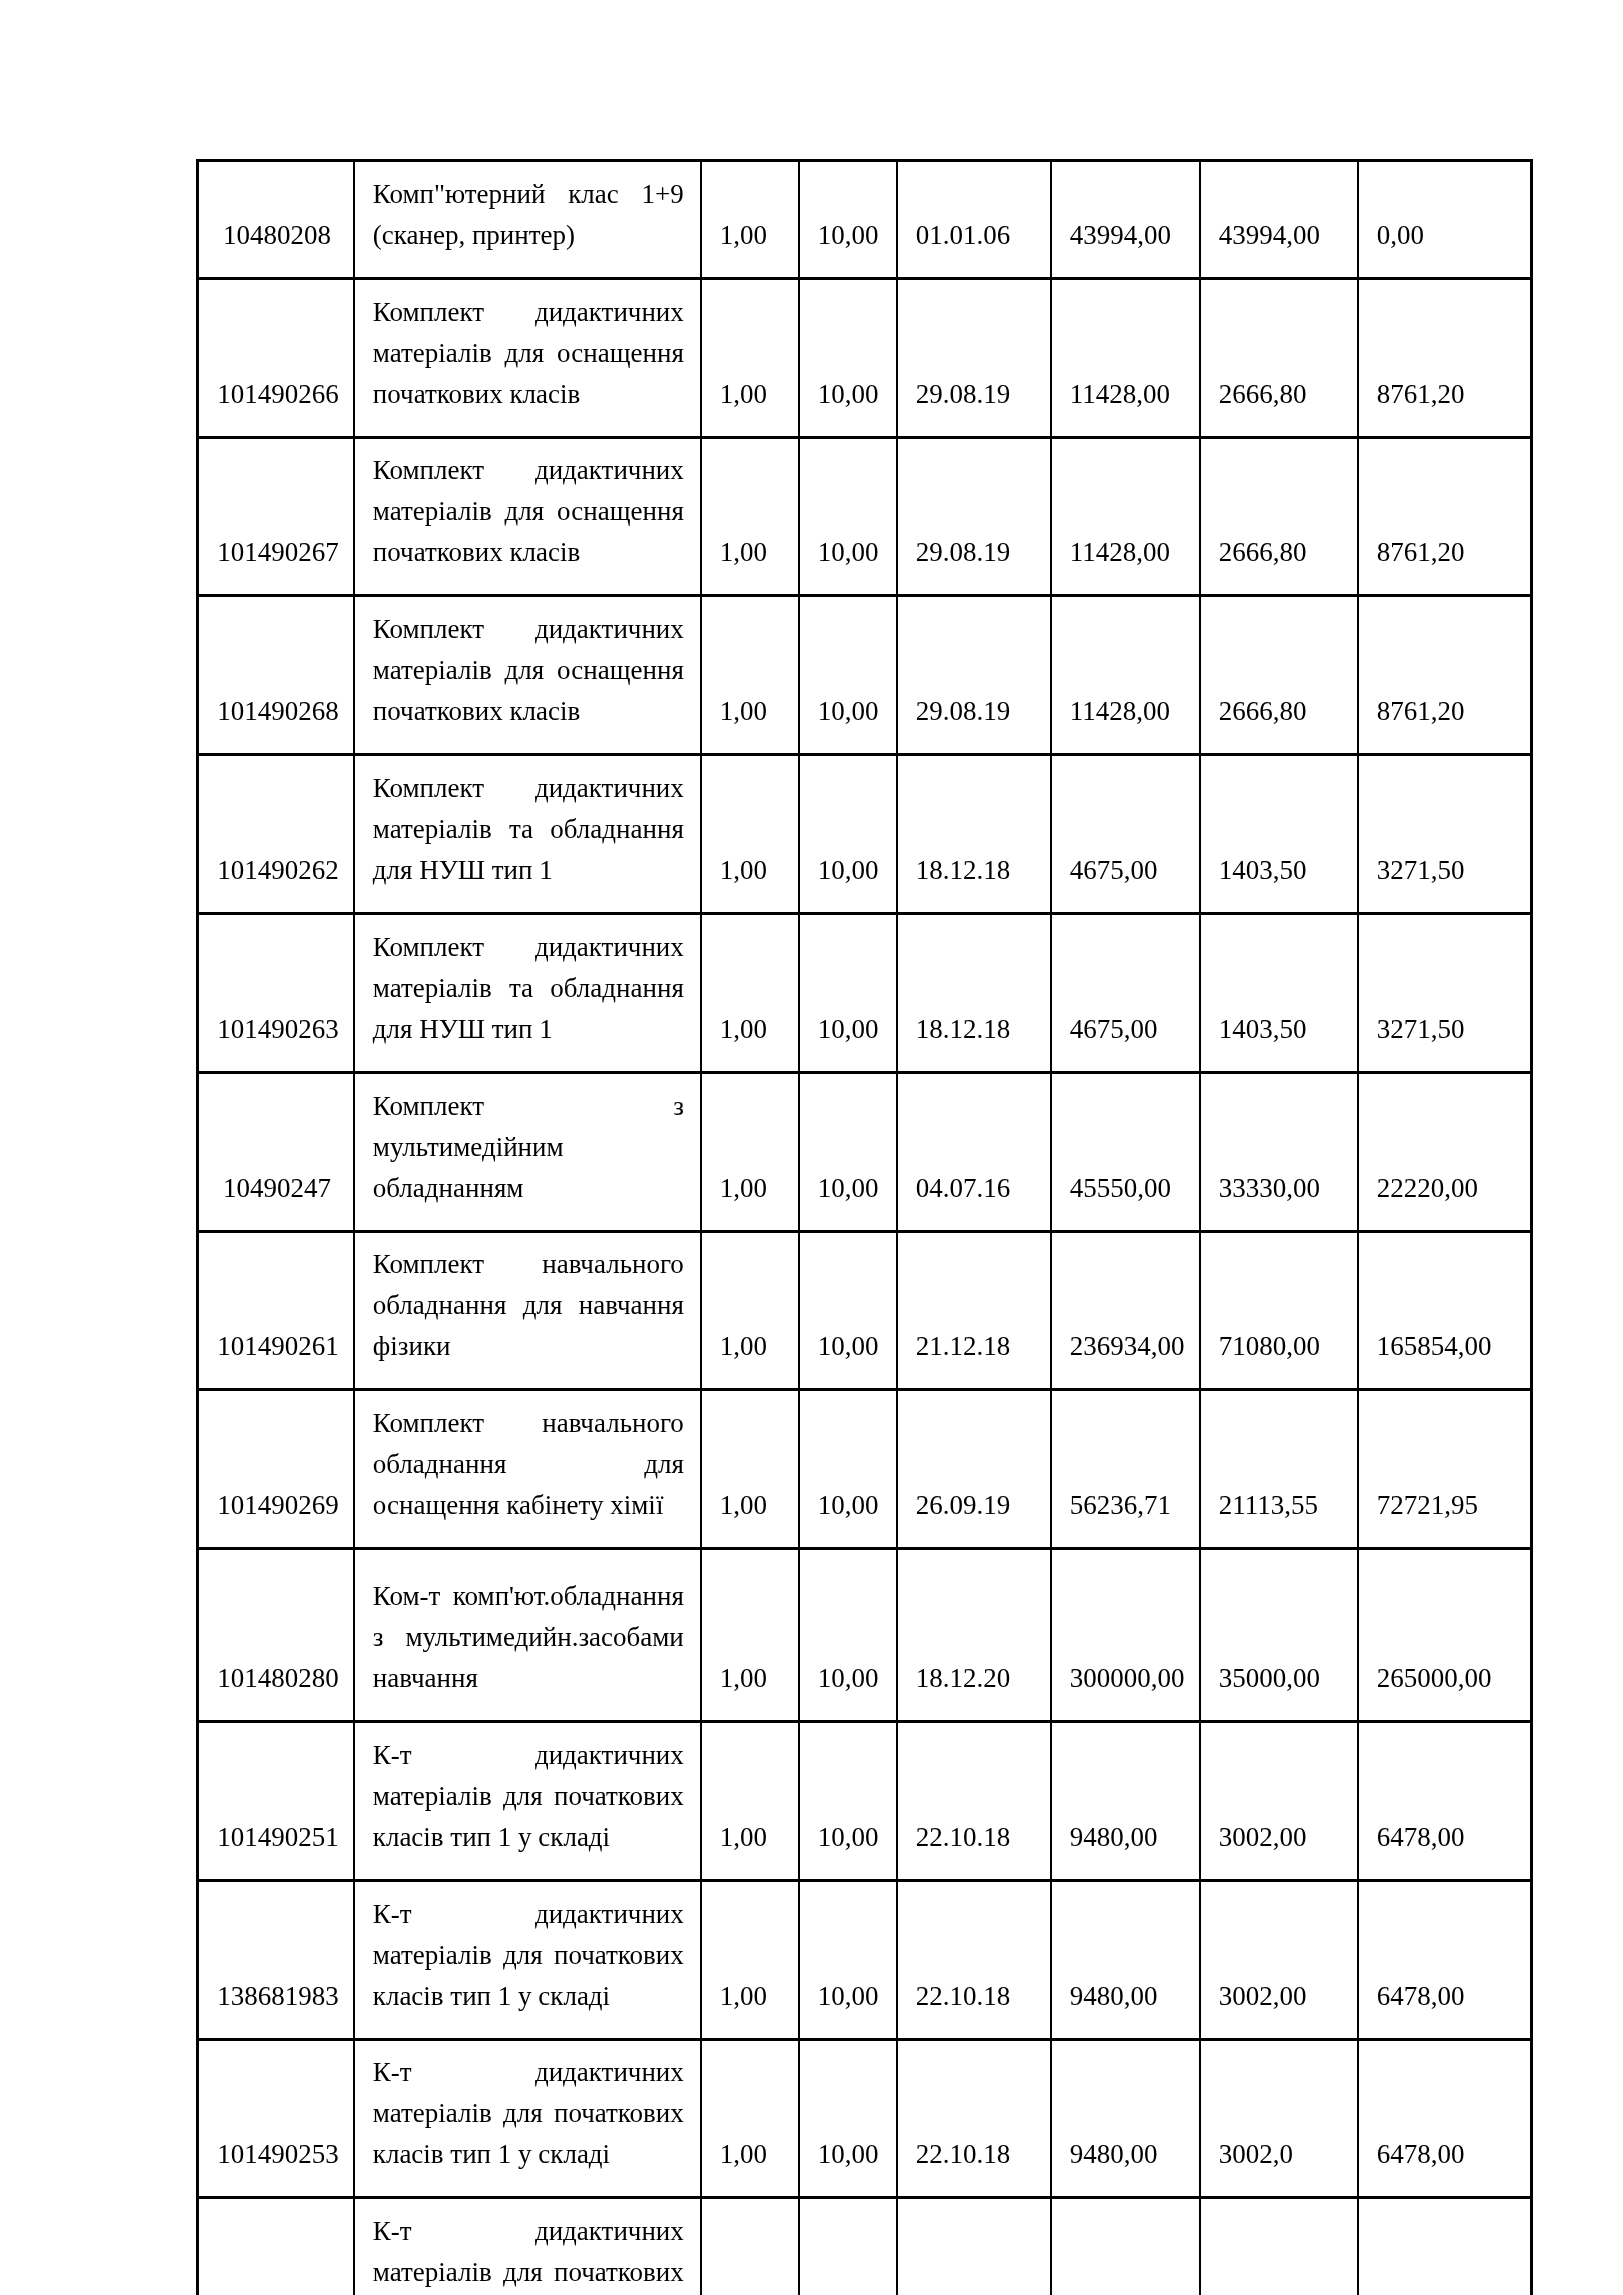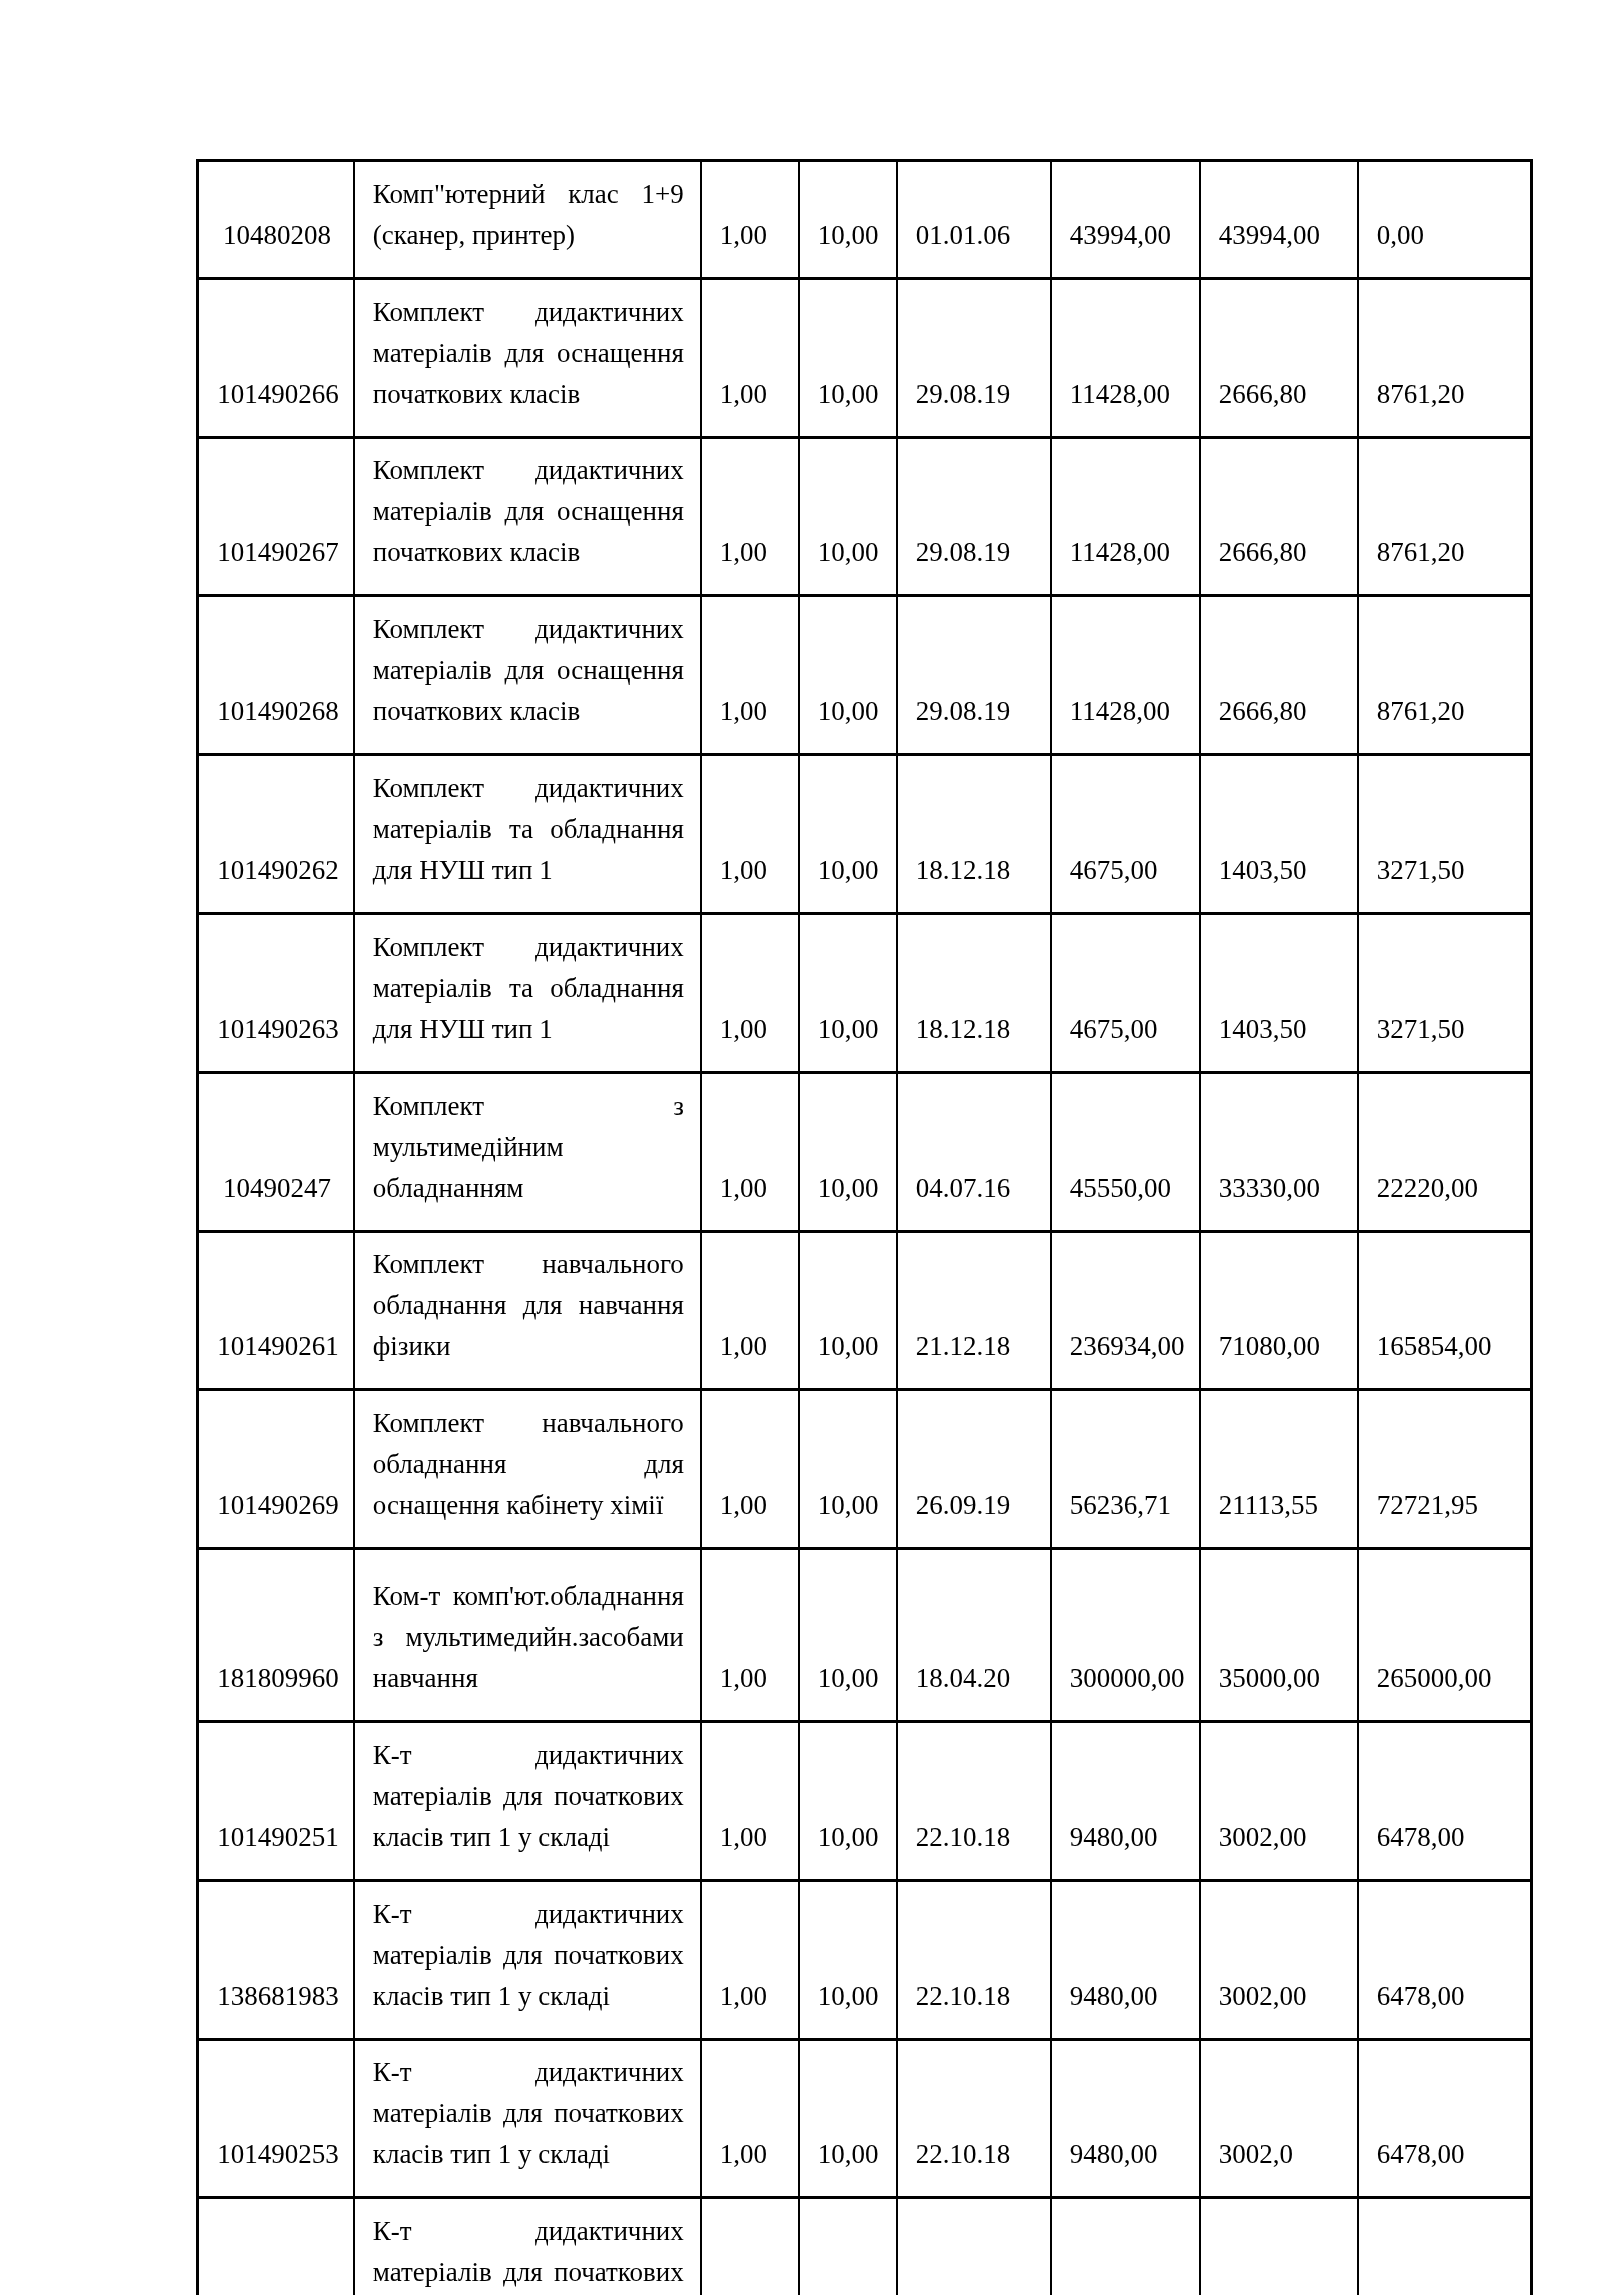--- a/index.html
+++ b/index.html
@@ -142,25 +142,25 @@
     <td class="c-id">101490269</td>
     <td class="c-desc">Комплект навчального обладнання для оснащення кабінету хімії</td>
     <td class="c-num">1,00</td>
     <td class="c-num">10,00</td>
     <td class="c-num">26.09.19</td>
     <td class="c-num">56236,71</td>
     <td class="c-num">21113,55</td>
     <td class="c-num">72721,95</td>
   </tr>
         <tr class="r-tall">
-    <td class="c-id">181809960</td>
+    <td class="c-id">101480280</td>
     <td class="c-desc">Ком-т комп'ют.обладнання з мультимедийн.засобами навчання</td>
     <td class="c-num">1,00</td>
     <td class="c-num">10,00</td>
-    <td class="c-num">18.04.20</td>
+    <td class="c-num">18.12.20</td>
     <td class="c-num">300000,00</td>
     <td class="c-num">35000,00</td>
     <td class="c-num">265000,00</td>
   </tr>
         <tr class="r-std">
     <td class="c-id">101490251</td>
     <td class="c-desc">К-т дидактичних матеріалів для початкових класів тип 1 у складі</td>
     <td class="c-num">1,00</td>
     <td class="c-num">10,00</td>
     <td class="c-num">22.10.18</td>

